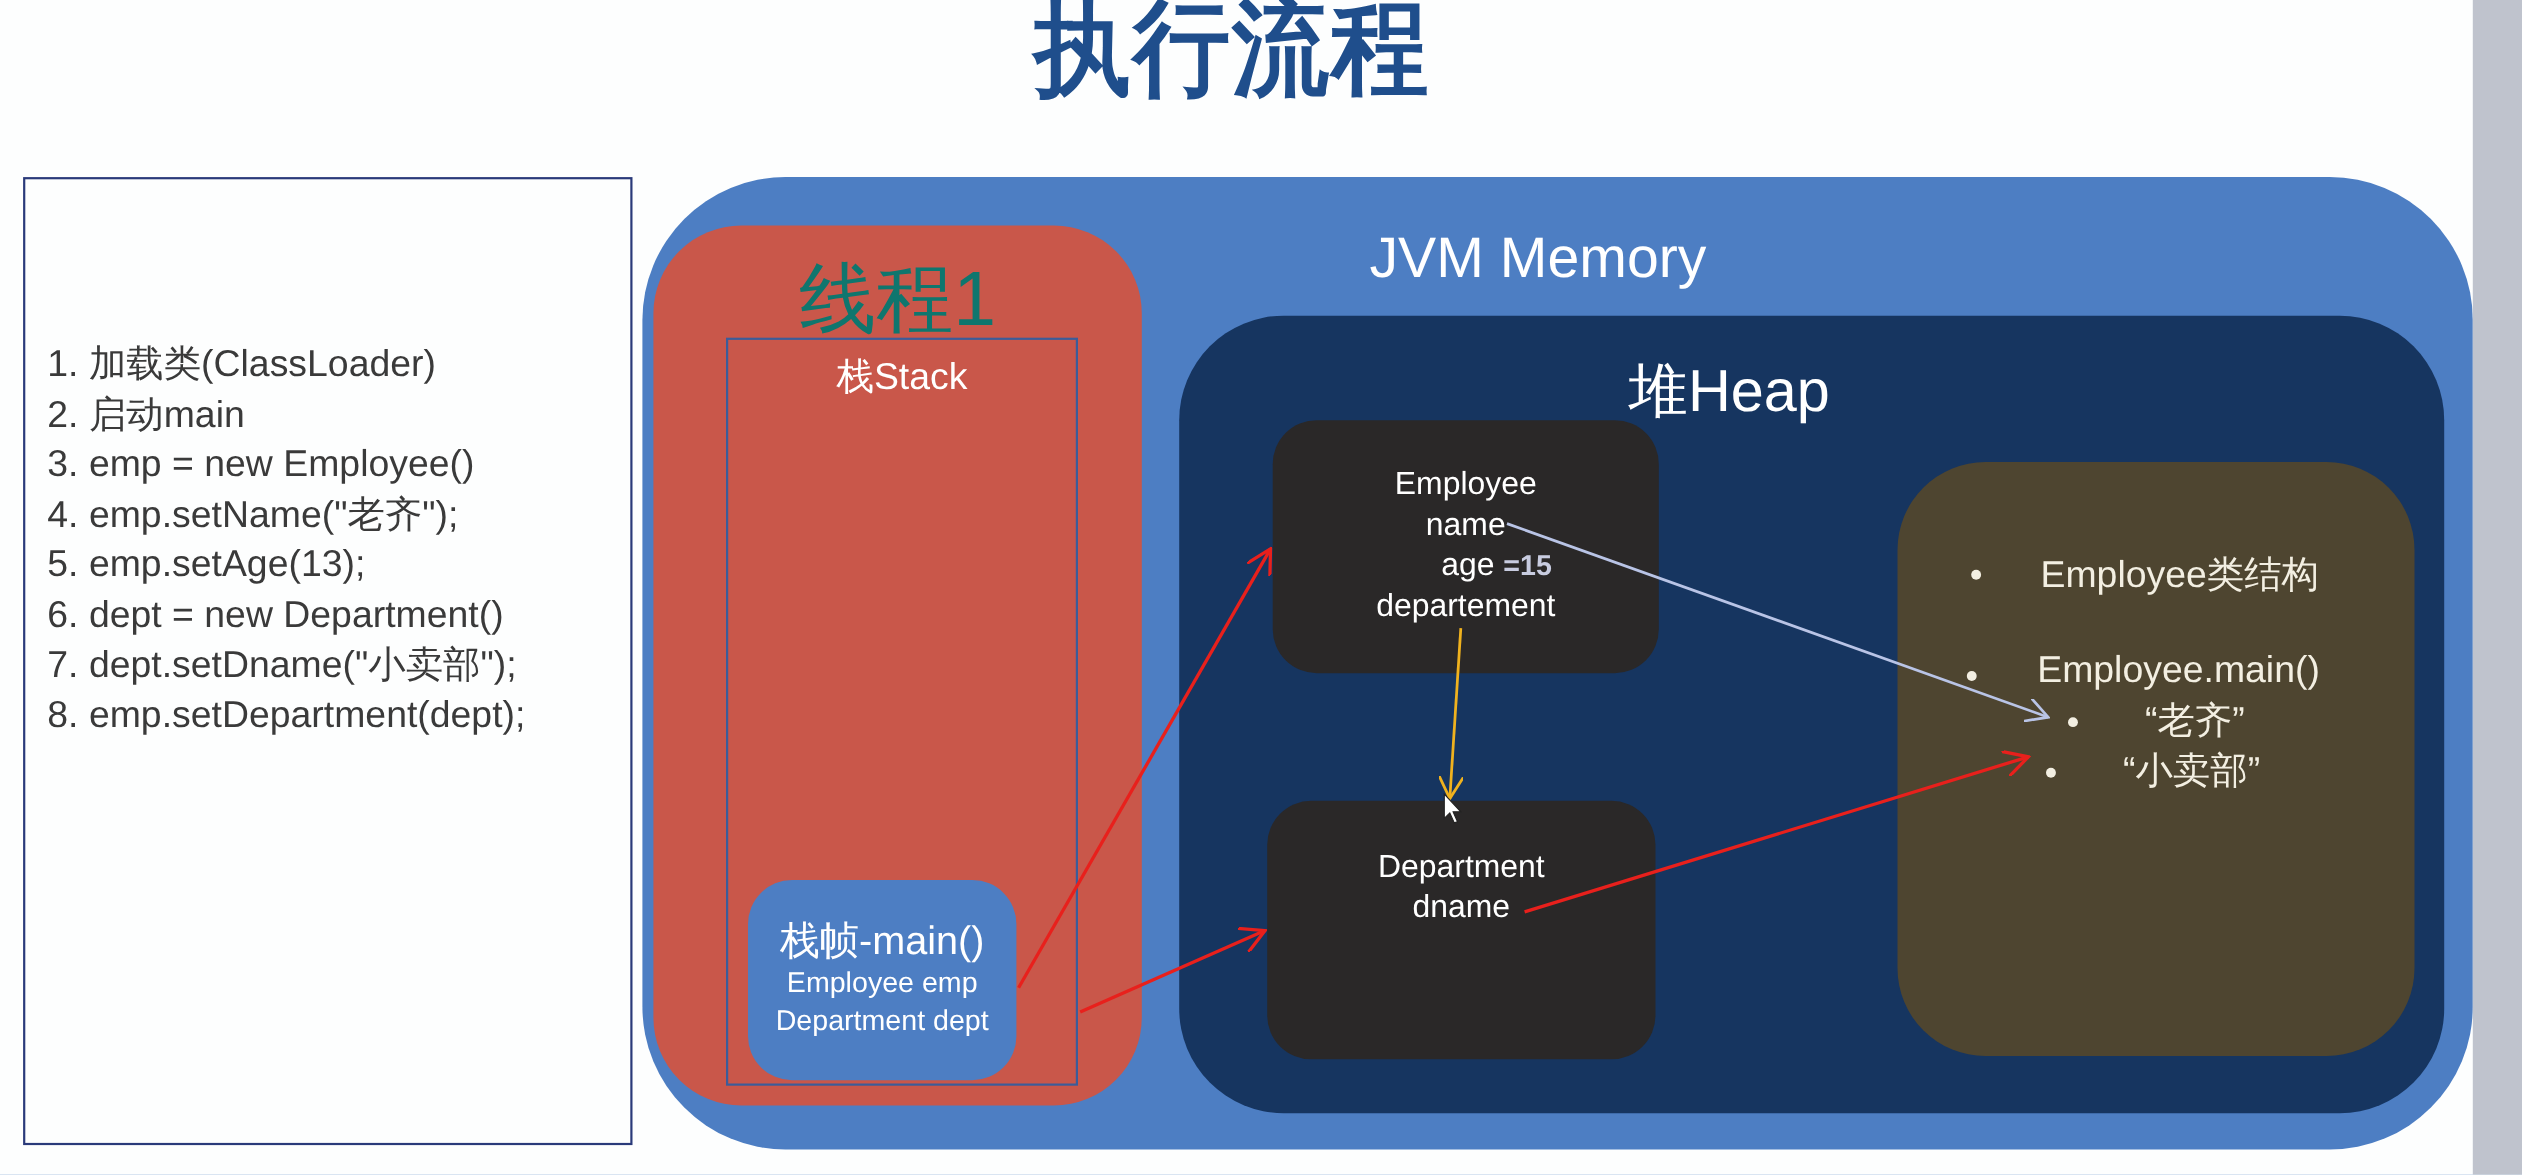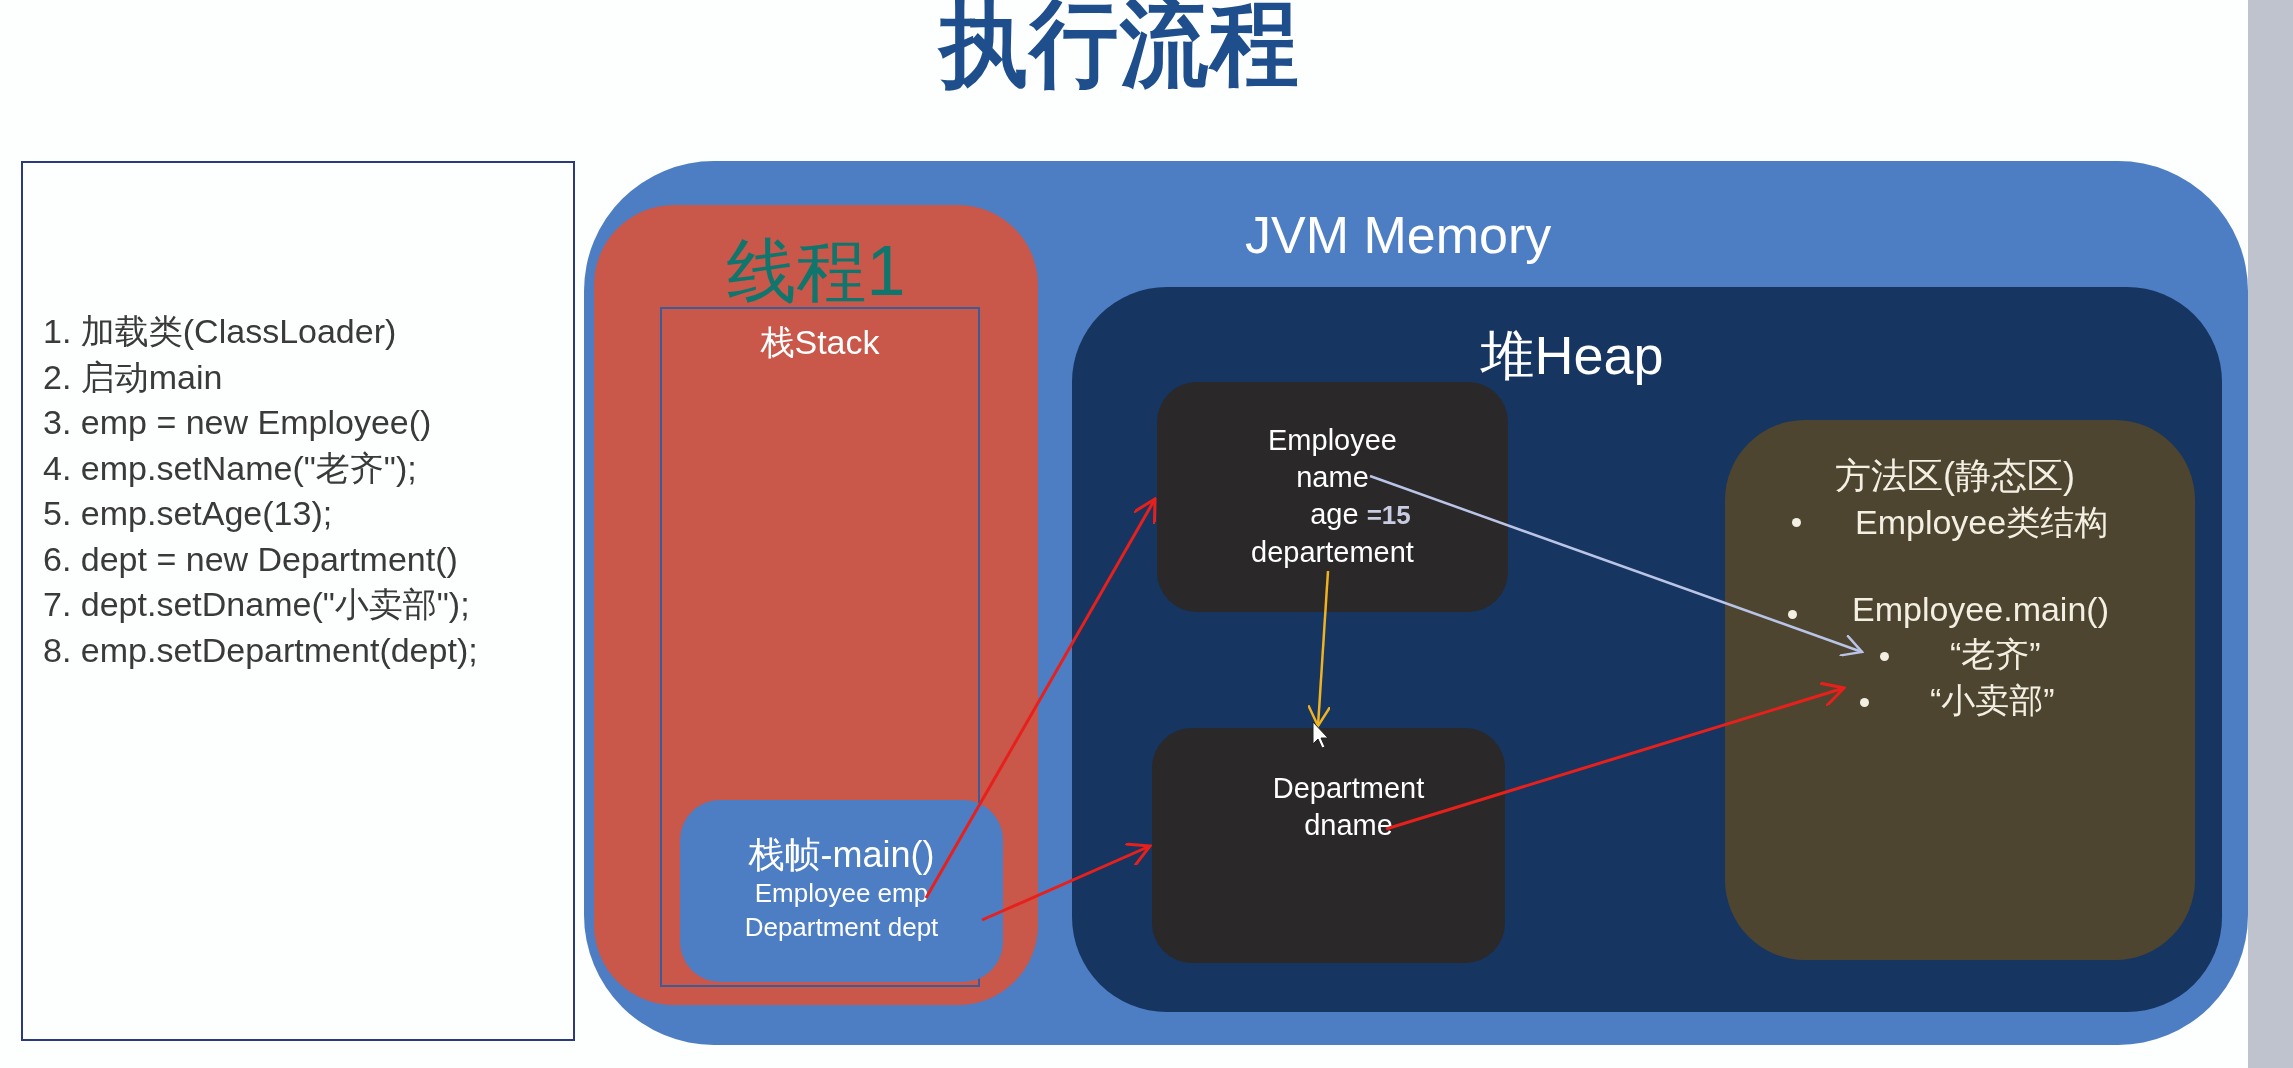--- a/index.html
+++ b/index.html
@@ -33,36 +33,36 @@
     left: 594px; top: 205px; width: 444px; height: 800px;
     background: #c9574a; border-radius: 80px;
   }
   #thread-label { left: 594px; top: 225px; width: 444px; text-align: center; font-size: 70px; color: #0f766e; }
   #stack {
     left: 660px; top: 307px; width: 320px; height: 680px;
     border: 2px solid #3c5c99; box-sizing: border-box;
   }
   #stack-label { left: 660px; top: 320px; width: 320px; text-align: center; font-size: 34px; color: #ffffff; }
   #frame {
-    left: 680px; top: 800px; width: 323px; height: 182px;
+    left: 680px; top: 800px; width: 244px; height: 182px;
     background: #4d7ec3; border-radius: 40px; text-align: center; color: #ffffff;
   }
   #frame-title { font-size: 36px; margin-top: 34px; line-height: 42px; }
   .frame-var { font-size: 26px; line-height: 34px; }
   #heap {
     left: 1072px; top: 287px; width: 1150px; height: 725px;
     background: #163560; border-radius: 95px;
   }
   #heap-label { left: 1072px; top: 320px; width: 1150px; text-align: center; font-size: 54px; color: #ffffff; transform: translateX(-75px); }
   .obj { background: #2a2828; border-radius: 40px; color: #ffffff; text-align: center; padding-left: 21px; }
   #emp-obj { left: 1157px; top: 382px; width: 330px; height: 230px; }
   #dept-obj { left: 1152px; top: 728px; width: 332px; height: 235px; }
   .obj-line { font-size: 29px; line-height: 37px; }
   #emp-lines { position: absolute; left: 0; top: 40px; width: 100%; }
-  #dept-lines { position: absolute; left: 0; top: 42px; width: 100%; margin-left: 20px; }
+  #dept-lines { position: absolute; left: 0; top: 42px; width: 100%; }
   .age-val { font-weight: bold; color: #c8cce0; font-size: 26px; }
   #method-area {
     left: 1725px; top: 420px; width: 470px; height: 540px;
     background: #4e4530; border-radius: 80px; color: #f3efe2;
   }
   #method-title { position: absolute; left: 0; top: 32px; width: 100%; text-align: center; font-size: 36px; transform: translateX(-5px); }
   .ma-item { position: absolute; font-size: 34px; white-space: nowrap; text-align: right; }
   .bullet { position: absolute; width: 9px; height: 9px; border-radius: 50%; background: #f3efe2; }
   #overlay { left: 0; top: 0; width: 2293px; height: 1068px; pointer-events: none; }
 </style>
@@ -114,21 +114,20 @@
 </div>
 
 <div id="dept-obj" class="abs obj">
   <div id="dept-lines">
     <div class="obj-line">Department</div>
     <div class="obj-line">dname</div>
   </div>
 </div>
 
 <div id="method-area" class="abs">
-  <div id="method-title">方法区(静态区)</div>
   <span class="bullet" style="left:67px; top:98px;"></span>
   <div class="ma-item" style="left:130px; top:80px;">Employee类结构</div>
   <span class="bullet" style="left:63px; top:190px;"></span>
   <div class="ma-item" style="left:127px; top:170px;">Employee.main()</div>
   <span class="bullet" style="left:155px; top:232px;"></span>
   <div class="ma-item" style="left:225px; top:212px;">“老齐”</div>
   <span class="bullet" style="left:135px; top:278px;"></span>
   <div class="ma-item" style="left:205px; top:258px;">“小卖部”</div>
 </div>
 

